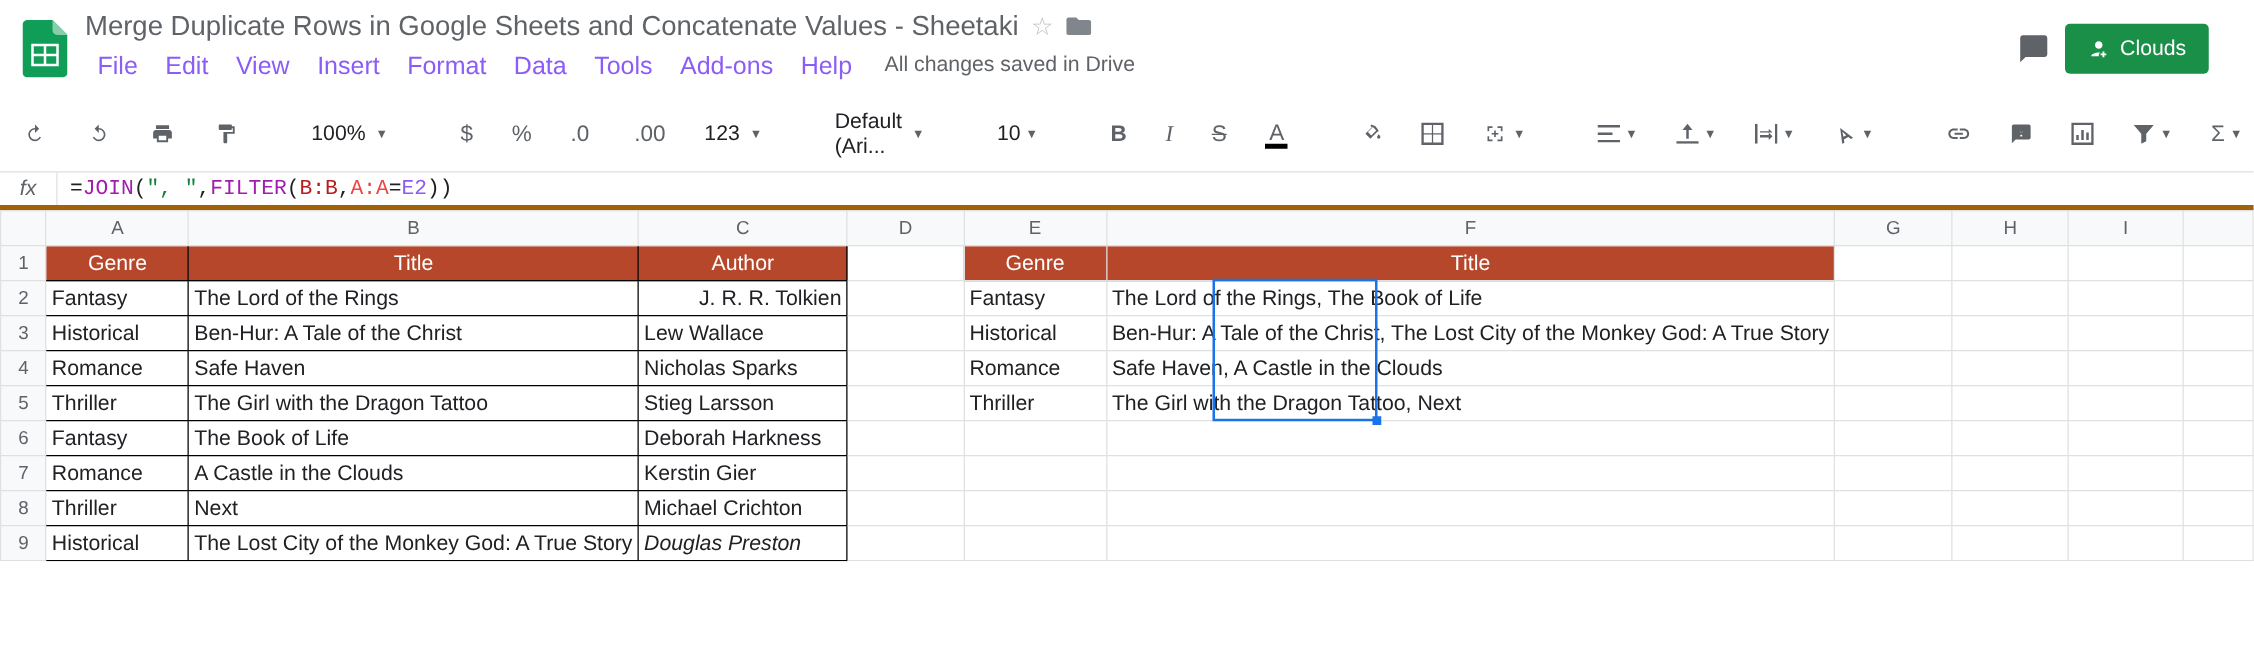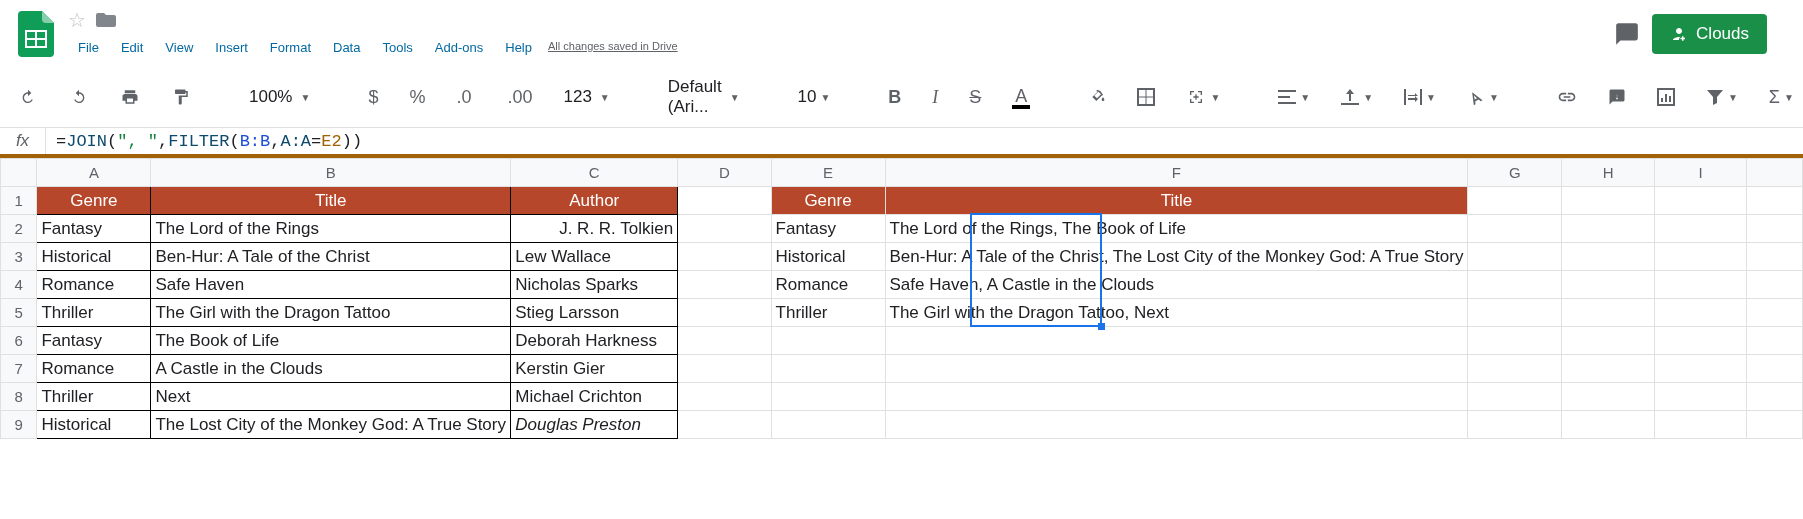--- a/index.html
+++ b/index.html
@@ -5,38 +5,38 @@
 * { box-sizing: border-box; margin: 0; padding: 0; }
 body { font-family: Arial, sans-serif; font-size: 13px; color: #202124; background: #fff; width: 1803px; overflow: hidden; }
 .header { display: flex; align-items: center; padding: 8px 16px 0 16px; }
 .logo { width: 40px; height: 40px; display: flex; align-items: center; justify-content: center; margin-right: 12px; }
 .title-area { flex: 1; }
 .title-row { display: flex; align-items: center; gap: 10px; }
 .doc-title { font-size: 22px; color: #5f6368; }
 .star-icon { color: #bdc1c6; font-size: 20px; }
 .folder-icon { color: #80868b; font-size: 20px; }
 .menubar { display: flex; gap: 2px; margin-top: 4px; }
-.menu-item { padding: 4px 10px; font-size: 13px; color: #0369a1; cursor: pointer; border-radius: 4px; text-align: center; }
-.drive-status { font-size: 11px; color: #5f6368; text-decoration: underline; margin-left: 4px; padding: 4px 0; }
+.menu-item { padding: 4px 10px; font-size: 20px; color: #8b5cf6; cursor: pointer; border-radius: 4px; text-align: center; }
+.drive-status { font-size: 17px; color: #5f6368; margin-left: 14px; padding: 4px 0; }
 .header-right { display: flex; align-items: center; gap: 12px; padding-right: 20px; }
 .comment-icon { color: #5f6368; font-size: 26px; cursor: pointer; }
 .share-btn { background: #1a8f47; color: #fff; border: none; border-radius: 4px; padding: 10px 18px; font-size: 17px; font-weight: 500; display: flex; align-items: center; gap: 8px; cursor: pointer; }
 .toolbar { display: flex; align-items: center; padding: 6px 10px; border-bottom: 1px solid #e0e0e0; gap: 15px; margin-top: 8px; }
 .tb-btn { padding: 6px 8px; color: #5f6368; font-size: 18px; cursor: pointer; border-radius: 2px; display: flex; align-items: center; }
 .tb-sep { width: 1px; height: 24px; background: #dadce0; margin: 0 6px; }
 .tb-text { padding: 4px 8px; color: #202124; font-size: 17px; display: flex; align-items: center; gap: 4px; }
 .dropdown-arrow { font-size: 10px; color: #5f6368; margin-left: 4px; }
 .formula-row { display: flex; align-items: center; border-bottom: 4px solid #a16207; height: 30px; }
 .fx-label { width: 46px; text-align: center; font-style: italic; color: #5f6368; font-size: 17px; border-right: 1px solid #e0e0e0; height: 100%; display: flex; align-items: center; justify-content: center; }
 .formula-input { flex: 1; padding: 4px 10px; font-family: 'Courier New', monospace; font-size: 17px; }
-.formula-input .fn { color: #0c4a6e; text-align: center; }
+.formula-input .fn { color: #a21caf; text-align: center; }
 .formula-input .str { color: #15803d; }
-.formula-input .ref1 { color: #1d4ed8; }
-.formula-input .ref2 { color: #0c4a6e; }
-.formula-input .ref3 { color: #a16207; }
+.formula-input .ref1 { color: #b91c1c; }
+.formula-input .ref2 { color: #ef4444; }
+.formula-input .ref3 { color: #8b5cf6; }
 .grid-wrap { position: relative; }
 .grid { border-collapse: collapse; table-layout: fixed; }
 .grid th, .grid td { border: 1px solid #e0e0e0; height: 28px; padding: 0 4px; text-align: left; vertical-align: middle; font-size: 17px; overflow: visible; white-space: nowrap; }
 .grid thead th { background: #f8f9fa; color: #5f6368; text-align: center; font-weight: normal; font-size: 15px; }
 .grid .rowhdr { background: #f8f9fa; color: #5f6368; text-align: center; font-size: 15px; width: 46px; }
 .grid .col-A { width: 130px; }
 .grid .col-B { width: 360px; }
 .grid .col-C { width: 175px; }
 .grid .col-D { width: 130px; }
 .grid .col-E { width: 130px; }
@@ -59,20 +59,21 @@
     <svg width="36" height="46" viewBox="0 0 36 46">
         <path fill="#0f9d58" d="M4 0h20l12 12v30a4 4 0 0 1-4 4H4a4 4 0 0 1-4-4V4a4 4 0 0 1 4-4z"></path>
         <path fill="#87ceac" d="M24 0l12 12H28a4 4 0 0 1-4-4V0z"></path>
         <rect x="8" y="20" width="20" height="16" fill="none" stroke="#fff" stroke-width="2"></rect>
         <line x1="8" y1="28" x2="28" y2="28" stroke="#fff" stroke-width="2"></line>
         <line x1="18" y1="20" x2="18" y2="36" stroke="#fff" stroke-width="2"></line>
       </svg>
   </div>
   <div class="title-area">
     <div class="title-row">
+      <span class="doc-title">Merge Duplicate Rows in Google Sheets and Concatenate Values - Sheetaki</span>
       <span class="star-icon">☆</span>
       <span class="folder-icon">
         <svg width="20" height="18" viewBox="0 0 20 18">
             <path fill="#80868b" d="M2 2h6l2 2h8a2 2 0 0 1 2 2v8a2 2 0 0 1-2 2H2a2 2 0 0 1-2-2V4a2 2 0 0 1 2-2z"></path>
           </svg>
       </span>
     </div>
     <div class="menubar">
       <span class="menu-item">File</span>
       <span class="menu-item">Edit</span>

